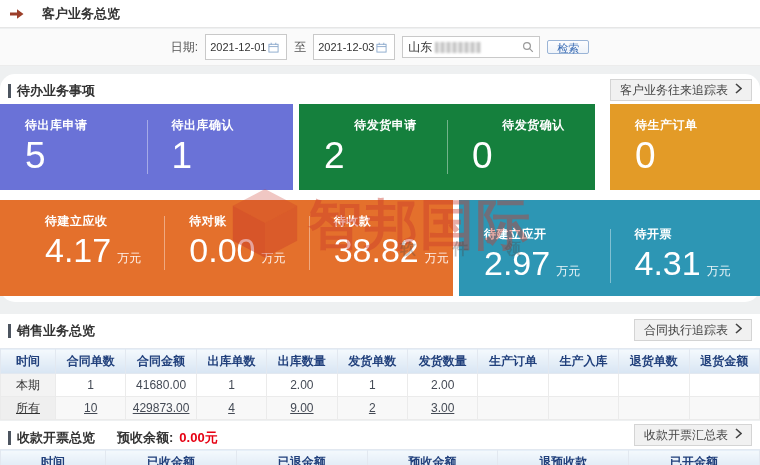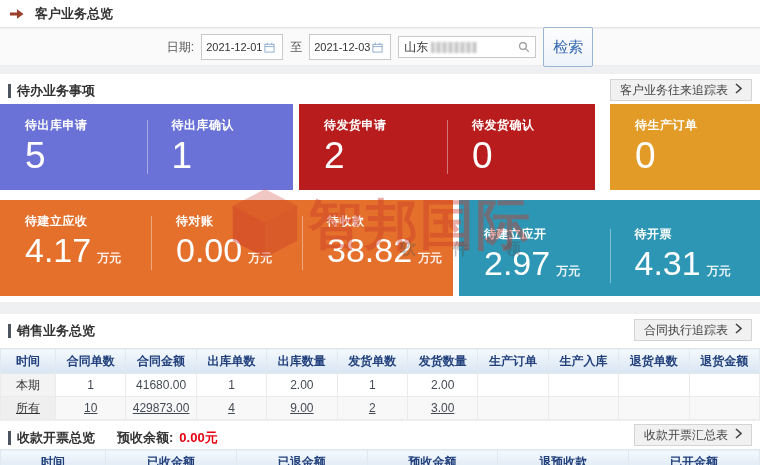--- a/index.html
+++ b/index.html
@@ -1,45 +1,45 @@
 <!DOCTYPE html>
 <html><head>
 <meta charset="utf-8">
 <style>
   * { margin:0; padding:0; box-sizing:border-box; }
   body { background:#fff; font-family:"Liberation Sans","DejaVu Sans",sans-serif; }
   .screen { position:relative; width:760px; height:465px; background:#eef0f1; overflow:hidden; }
 
   
   .topbar { position:absolute; top:0; left:0; width:760px; height:28px; background:#fff;
-            border-bottom:1px solid #e6e6e6; display:flex; align-items:center; gap:11px; padding-left:10px; }
+            border-bottom:1px solid #e6e6e6; display:flex; align-items:center; gap:18px; padding-left:10px; }
   .page-title { font-size:13px; font-weight:bold; color:#333; }
 
   
   .filterbar { position:absolute; top:29px; left:0; width:760px; height:37px; background:#fafafa;
                border-bottom:1px solid #ececec; display:flex; align-items:center; justify-content:center;
                gap:7px; font-size:12px; color:#555; }
   .date-wrap { position:relative; width:82px; height:26px; background:#fff; border:1px solid #c9c9c9;
                display:flex; align-items:center; }
   .date-wrap input { border:none; outline:none; width:62px; font-size:11px; padding-left:4px; color:#333;
                      background:transparent; font-family:inherit; }
   .icon-btn { display:flex; align-items:center; cursor:pointer; }
   .search-wrap { width:138px; height:22px; background:#fff; border:1px solid #c9c9c9; display:flex;
                  align-items:center; padding:0 5px; gap:3px; cursor:text; }
   .search-text { font-size:12px; color:#333; }
   .redacted { width:46px; height:11px; background:repeating-linear-gradient(90deg,#c4c4c4 0 3px,#e7e7e7 3px 6px);
               filter:blur(1px); }
   .search-wrap .spacer { flex:1; }
-  .search-btn { height:40px; padding:0 9px; font-size:15px; color:#3a6cb4;
+  .search-btn { height:14px; padding:0 9px; font-size:11px; color:#3a6cb4;
                 background:linear-gradient(#fdfdfe,#eef3f9); border:1px solid #9ab4d6; border-radius:2px;
                 cursor:pointer; font-family:inherit; }
 
   
   .section { position:absolute; left:0; width:760px; background:#fff; }
-  #sec-pending { top:74px;  height:228px; }
+  #sec-pending { top:74px;  height:228px;border-radius:15px; }
   #sec-sales   { top:314px; height:103px; }
   #sec-receipt { top:421px; height:44px; }
 
   .sec-head { position:relative; height:28px; padding-top:8px; }
   .sec-title { display:flex; align-items:center; gap:6px; padding-left:8px; font-size:13px;
                font-weight:bold; color:#333; }
   .sec-bar { width:3px; height:14px; background:#4d5560; }
   .link-btn { position:absolute; right:8px; top:5px; height:22px; padding:0 9px; font-size:12px; color:#444;
               background:#f1f1f1; border:1px solid #d4d4d4; display:flex; align-items:center; gap:7px;
               cursor:pointer; font-family:inherit; }
@@ -52,21 +52,21 @@
   #card-ship     { top:30px;  left:299px; width:296px; height:86px; }
   #card-prod     { top:30px;  left:610px; width:150px; height:86px; }
   #card-recv     { top:126px; left:0;     width:453px; height:96px; }
   #card-invoice  { top:126px; left:459px; width:301px; height:96px;align-items:center; }
   .card-item { flex:1; position:relative; padding:13px 0 0 25px; cursor:pointer; }
   .card-item + .card-item::before { content:""; position:absolute; left:0; top:16px; width:1px; height:54px;
                                     background:rgba(255,255,255,.4); }
   .card-label { font-size:12px; font-weight:bold; letter-spacing:.5px; }
   .card-value { display:flex; align-items:baseline; gap:6px; margin-top:1px; font-size:37px; line-height:1.15; }
   .row2 .card-value { font-size:34px; }
-  .card-unit { font-size:12px; opacity:.9;font-weight:bold; }
+  .card-unit { font-size:12px; opacity:.9; }
 
   
   .data-table { position:absolute; left:0; border-collapse:collapse; width:760px; table-layout:fixed;
                 font-size:12px; }
   #sales-table { top:34px; }
   #receipt-table { top:28px; }
   .data-table th { height:25px; background:linear-gradient(#f4f9fd,#d8e5f3); color:#21407c; font-weight:bold;
                    border:1px solid #e2e8f0; }
   .data-table td { height:23px; text-align:center; color:#444a55; border:1px solid #ebebeb; background:#fff; }
   .data-table td.rowhead { background:#f3f3f3; color:#333; }
@@ -157,21 +157,21 @@
           </div>
       </div>
       <div class="card-item">
         <div class="card-label">待出库确认</div>
         <div class="card-value">
             <span>1</span>
           </div>
       </div>
     </div>
 
-    <div class="card" id="card-ship" style="background-color: #b91c1c;">
+    <div class="card" id="card-ship" style="background-color: #15803d; text-align: center;">
       <div class="card-item">
         <div class="card-label">待发货申请</div>
         <div class="card-value">
             <span>2</span>
           </div>
       </div>
       <div class="card-item">
         <div class="card-label">待发货确认</div>
         <div class="card-value">
             <span>0</span>
@@ -181,21 +181,21 @@
 
     <div class="card" id="card-prod" style="background-color: rgb(227, 155, 39);">
       <div class="card-item">
         <div class="card-label">待生产订单</div>
         <div class="card-value">
             <span>0</span>
           </div>
       </div>
     </div>
 
-    <div class="card row2" id="card-recv" style="background-color: rgb(228, 112, 44);">
+    <div class="card row2" id="card-recv" style="background-color: rgb(228, 112, 44); padding-left: 20px;">
       <div class="card-item">
         <div class="card-label">待建立应收</div>
         <div class="card-value">
             <span>4.17</span>
             <span class="card-unit">万元</span>
           </div>
       </div>
       <div class="card-item">
         <div class="card-label">待对账</div>
         <div class="card-value">

